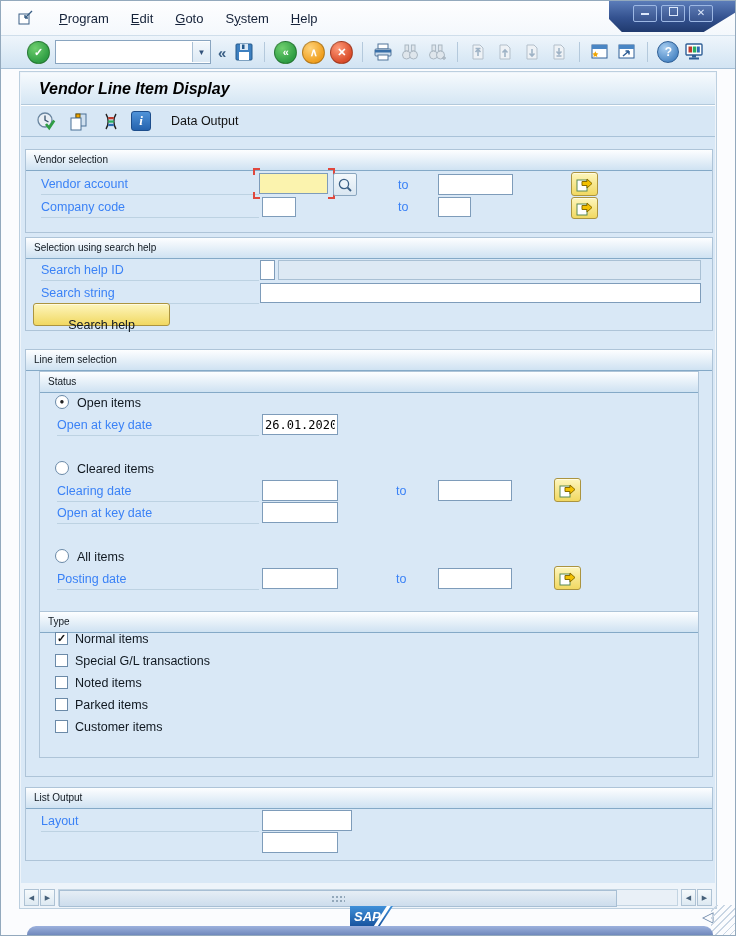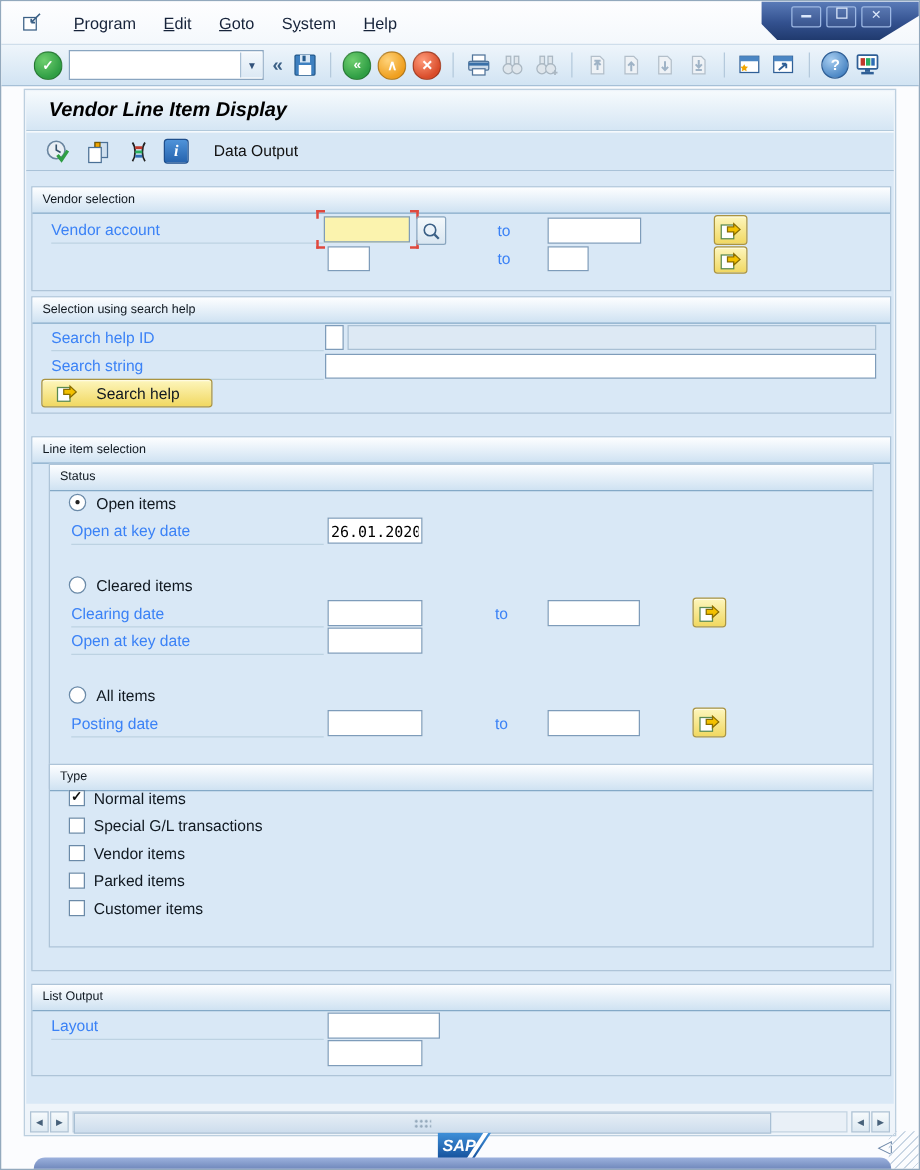--- a/index.html
+++ b/index.html
@@ -60,21 +60,21 @@
   .sapin.dis{background:#dde9f4;border-color:#a9c0d4;}
   .yellowfield{background:#fbf3ae;}
   .fc{width:7px;height:7px;border-color:#e0483e;border-style:solid;border-width:0;}
   .msbtn{width:27px;height:24px;background:linear-gradient(#fdf6bd,#f1d861);border:1px solid #ab9440;
          border-radius:3px;display:inline-flex;align-items:center;justify-content:center;
          box-shadow:inset 0 1px 0 #fffbe0;}
   .magbtn{width:24px;height:23px;background:linear-gradient(#f4f9fc,#d9e6f1);border:1px solid #8aa6bf;
           border-radius:2px;display:inline-flex;align-items:center;justify-content:center;}
   .shbtn{height:23px;background:linear-gradient(#fdf6bd,#f1d861);border:1px solid #ab9440;border-radius:3px;
          display:inline-flex;align-items:center;font-size:12.5px;color:#101820;
-         box-shadow:inset 0 1px 0 #fffbe0;padding:0 10px;gap:14px;}
+         box-shadow:inset 0 1px 0 #fffbe0;padding:0 10px;gap:14px;flex-direction:column;}
   .radio{width:14px;height:14px;border-radius:50%;border:1px solid #6b8aa8;background:#fff;
          display:inline-flex;align-items:center;justify-content:center;font-size:8px;color:#222;line-height:1;}
   .checkbox{width:13px;height:13px;border:1px solid #6b8aa8;background:#fff;display:inline-flex;
             align-items:center;justify-content:center;font-size:11px;color:#111;line-height:1;font-weight:bold;}
   .optlabel{font-size:12.5px;color:#101820;margin-left:6px;}
   
   .sbtn{width:15px;height:17px;background:linear-gradient(#f6fafc,#dde9f2);border:1px solid #aec2d4;
         display:inline-flex;align-items:center;justify-content:center;font-size:7px;color:#47617a;}
   .strack{height:17px;background:#e9f0f7;border:1px solid #c3d4e2;}
   .sthumb{height:15px;background:linear-gradient(#e6eef5,#cddded);border:1px solid #a8bfd4;position:absolute;
@@ -280,20 +280,21 @@
       </svg>
   </span>
   <span class="abs flabel" style="left:397px;top:177px;">to</span>
   <input class="abs sapin" style="left: 437px; top: 173px; width: 75px;" value="">
   <span class="abs msbtn" style="left:570px;top:171px;">
     <svg width="19" height="17" viewBox="0 0 19 17">
         <rect x="2" y="4" width="10" height="11" fill="#fff" stroke="#5a8a52"></rect>
         <path d="M7 5.5 h5 v-2.5 l5 4.5 -5 4.5 v-2.5 h-5 z" fill="#f3c000" stroke="#8a6d00"></path>
       </svg>
   </span>
+  <div class="abs flabel uline" style="left:40px;top:199px;width:218px;height:18px;">Company code</div>
   <input class="abs sapin" style="left: 261px; top: 196px; width: 34px; height: 20px;" value="">
   <span class="abs flabel" style="left:397px;top:199px;">to</span>
   <input class="abs sapin" style="left: 437px; top: 196px; width: 33px; height: 20px;" value="">
   <span class="abs msbtn" style="left:570px;top:196px;height:22px;">
     <svg width="19" height="17" viewBox="0 0 19 17">
         <rect x="2" y="4" width="10" height="11" fill="#fff" stroke="#5a8a52"></rect>
         <path d="M7 5.5 h5 v-2.5 l5 4.5 -5 4.5 v-2.5 h-5 z" fill="#f3c000" stroke="#8a6d00"></path>
       </svg>
   </span>
 
@@ -366,21 +367,21 @@
       <span>✓</span>
     </span>
   <span class="abs optlabel" style="left:68px;top:631px;">Normal items</span>
   <span class="abs checkbox" style="left:54px;top:653px;">
       <span></span>
     </span>
   <span class="abs optlabel" style="left:68px;top:653px;text-align:center;">Special G/L transactions</span>
   <span class="abs checkbox" style="left:54px;top:675px;">
       <span></span>
     </span>
-  <span class="abs optlabel" style="left:68px;top:675px;">Vendor items</span>
+  <span class="abs optlabel" style="left:68px;top:675px;">Noted items</span>
   <span class="abs checkbox" style="left:54px;top:697px;">
       <span></span>
     </span>
   <span class="abs optlabel" style="left:68px;top:697px;">Parked items</span>
   <span class="abs checkbox" style="left:54px;top:719px;">
       <span></span>
     </span>
   <span class="abs optlabel" style="left:68px;top:719px;">Customer items</span>
 
   <div class="abs gbox" style="left:24px;top:786px;width:688px;height:74px;">

